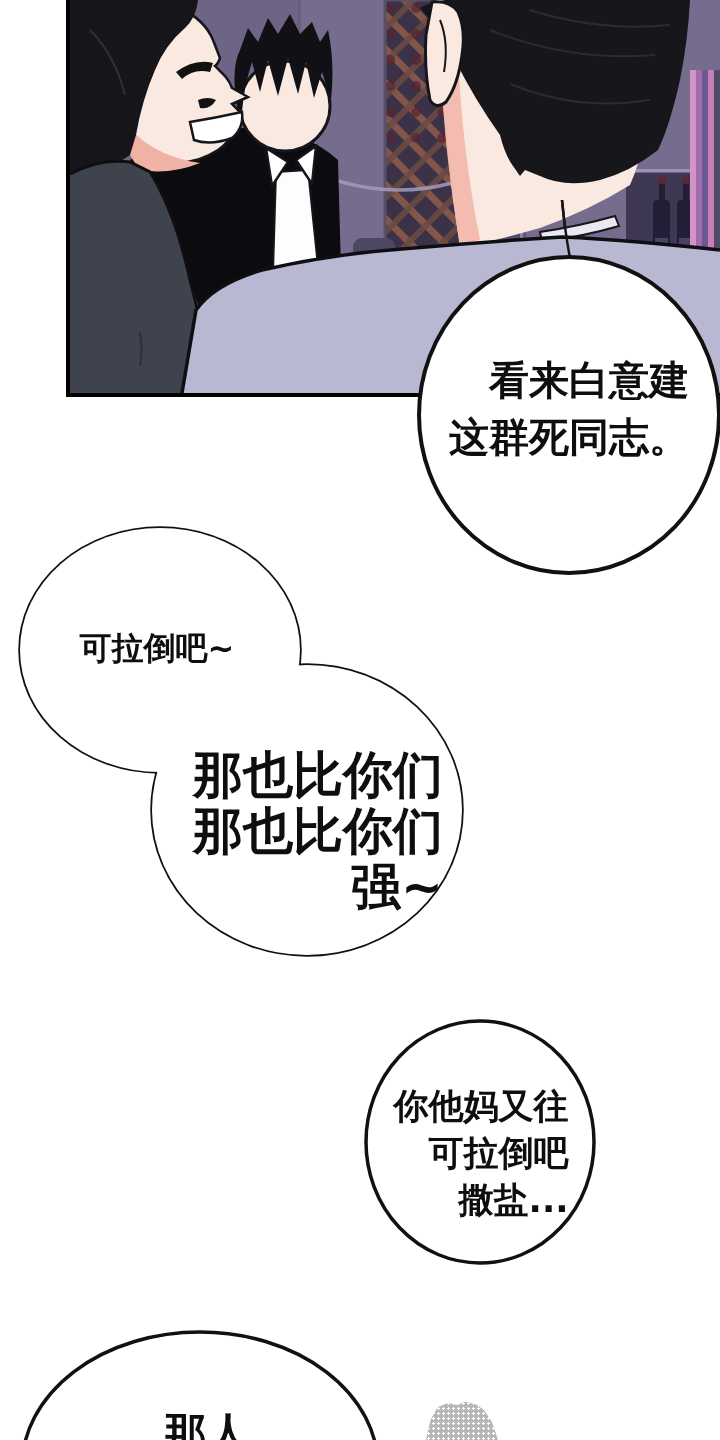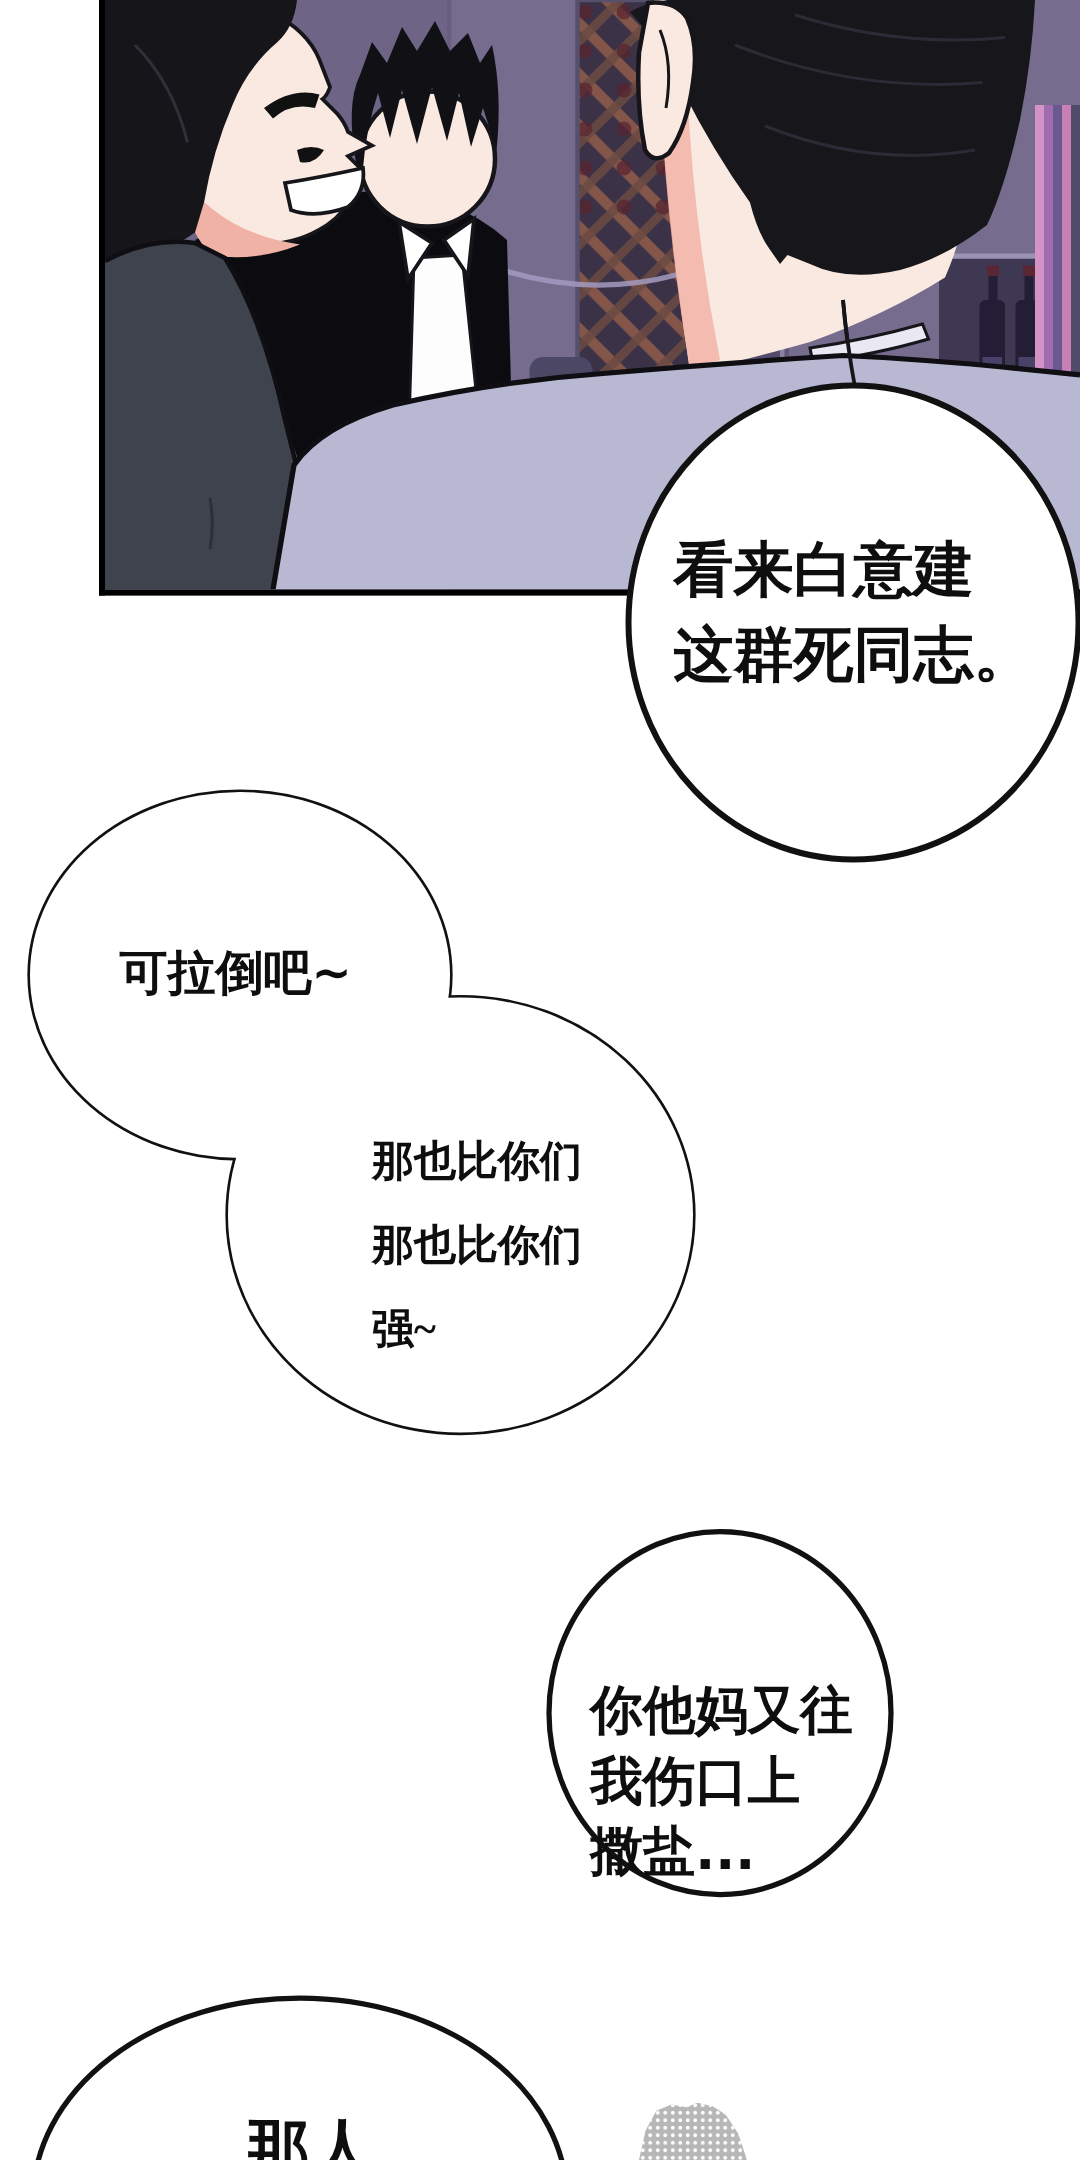--- a/index.html
+++ b/index.html
@@ -10,27 +10,27 @@
   .panel{
     position:absolute;left:66px;top:0;width:654px;height:397px;
     border-left:4px solid #000;border-bottom:4px solid #000;
     box-sizing:border-box;overflow:hidden;background:#766c8e;
   }
   .panel svg{display:block;}
   .overlay{
     position:absolute;left:0;top:0;width:720px;height:1440px;pointer-events:none;
   }
   .bubble-text{
-    position:absolute;transform:translateX(-50%);text-align:left;
+    position:absolute;transform:translateX(-50%);text-align:right;
     font-weight:700;color:#0e0e0e;white-space:nowrap;
   }
   .bt1{left:569px;top:352px;font-size:40px;line-height:57px;}
   .bt2{left:157px;top:623px;font-size:32px;line-height:50px;}
-  .bt3{left:318px;top:747px;font-size:28px;line-height:56px;font-family:Liberation Serif, serif;}
-  .bt4{left:481px;top:1083px;font-size:35px;line-height:47px;margin-top:35px;}
+  .bt3{left:318px;top:747px;font-size:50px;line-height:56px;}
+  .bt4{left:481px;top:1083px;font-size:35px;line-height:47px;}
   .bt5{left:207px;top:1408px;font-size:43px;line-height:50px;}
   .halftone-blob{
     position:absolute;left:426px;top:1401px;width:72px;height:39px;
     background-color:#b7b7b7;
     background-image:radial-gradient(circle,#ffffff 1.1px,transparent 1.4px);
     background-size:5px 5px;
     clip-path:polygon(0% 100%,6% 50%,16% 16%,30% 5%,44% 10%,54% 2%,68% 8%,80% 22%,92% 55%,100% 100%);
   }
 </style>
 </head>
@@ -177,21 +177,21 @@
   </div>
 
   <div class="bubble-text bt3">
     <div>那也比你们</div>
     <div>那也比你们</div>
     <div>强~</div>
   </div>
 
   <div class="bubble-text bt4">
     <div>你他妈又往</div>
-    <div>我伤口上</div>
+    <div>可拉倒吧</div>
     <div>撒盐...</div>
   </div>
 
   <div class="bubble-text bt5">
     <div>那人</div>
   </div>
 
   <div class="halftone-blob"></div>
 
 </div>

